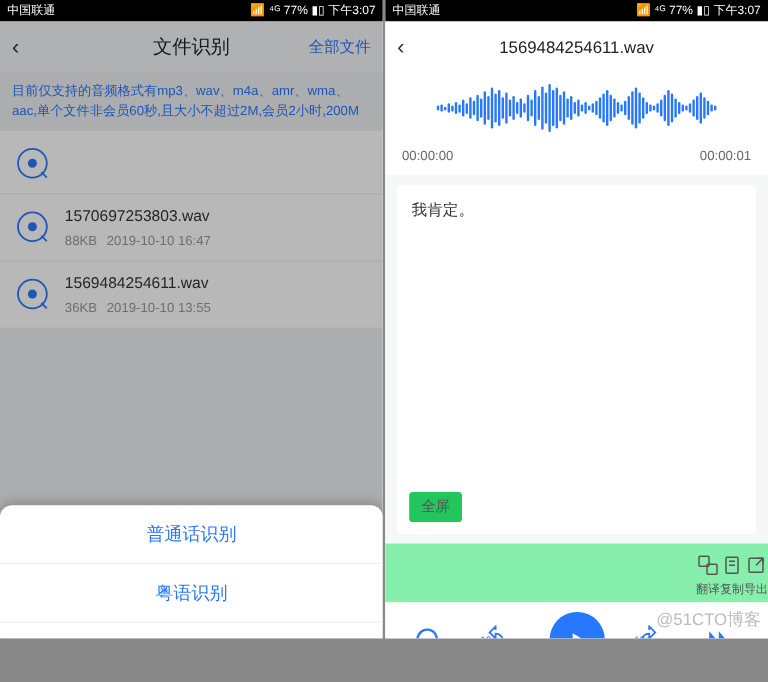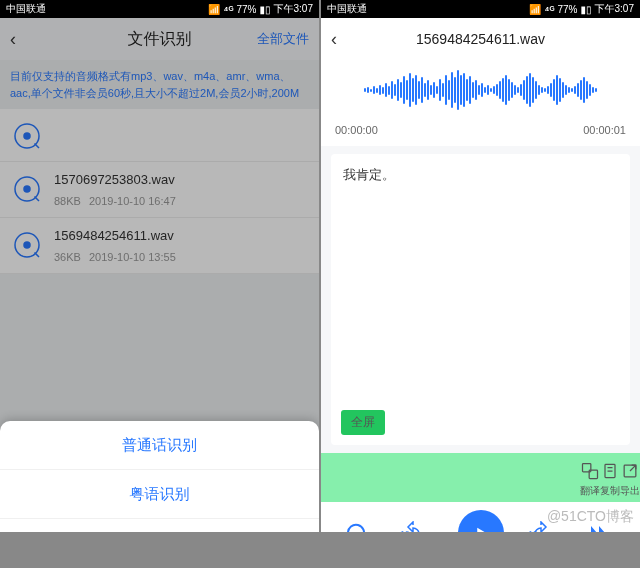--- a/index.html
+++ b/index.html
@@ -1,20 +1,20 @@
 <!DOCTYPE html>
 <html><head>
 <meta charset="utf-8">
 <style>
 * { margin: 0; padding: 0; box-sizing: border-box; font-family: -apple-system, "Helvetica Neue", Arial, sans-serif; }
 body { background: #888; display: flex; gap: 2px; }
 .phone { width: 319px; height: 532px; background: #fff; position: relative; overflow: hidden; }
 .status-bar { height: 18px; background: #000; color: #fff; font-size: 10px; display: flex; align-items: center; padding: 0 6px; justify-content: space-between; }
 .status-right { display: flex; align-items: center; gap: 3px; }
-.status-icons { display: inline-flex; align-items: center; gap: 2px; font-weight: bold; }
+.status-icons { display: inline-flex; align-items: center; gap: 2px; }
 
 
 .phone-left .content-area { position: relative; height: 550px; }
 .backdrop { position: absolute; inset: 0; background: #eef0f2; filter: brightness(0.72); }
 .nav { height: 42px; display: flex; align-items: center; justify-content: center; position: relative; background: #f5f6f8; }
 .nav-back { position: absolute; left: 10px; font-size: 18px; color: #333; }
 .nav-title { font-size: 16px; color: #222; }
 .nav-right { position: absolute; right: 10px; font-size: 13px; color: #2878ff; }
 .info-text { font-size: 11px; color: #2878ff; padding: 8px 10px; line-height: 1.5; background: #eef0f2; }
 .file-list { background: #fff; }

